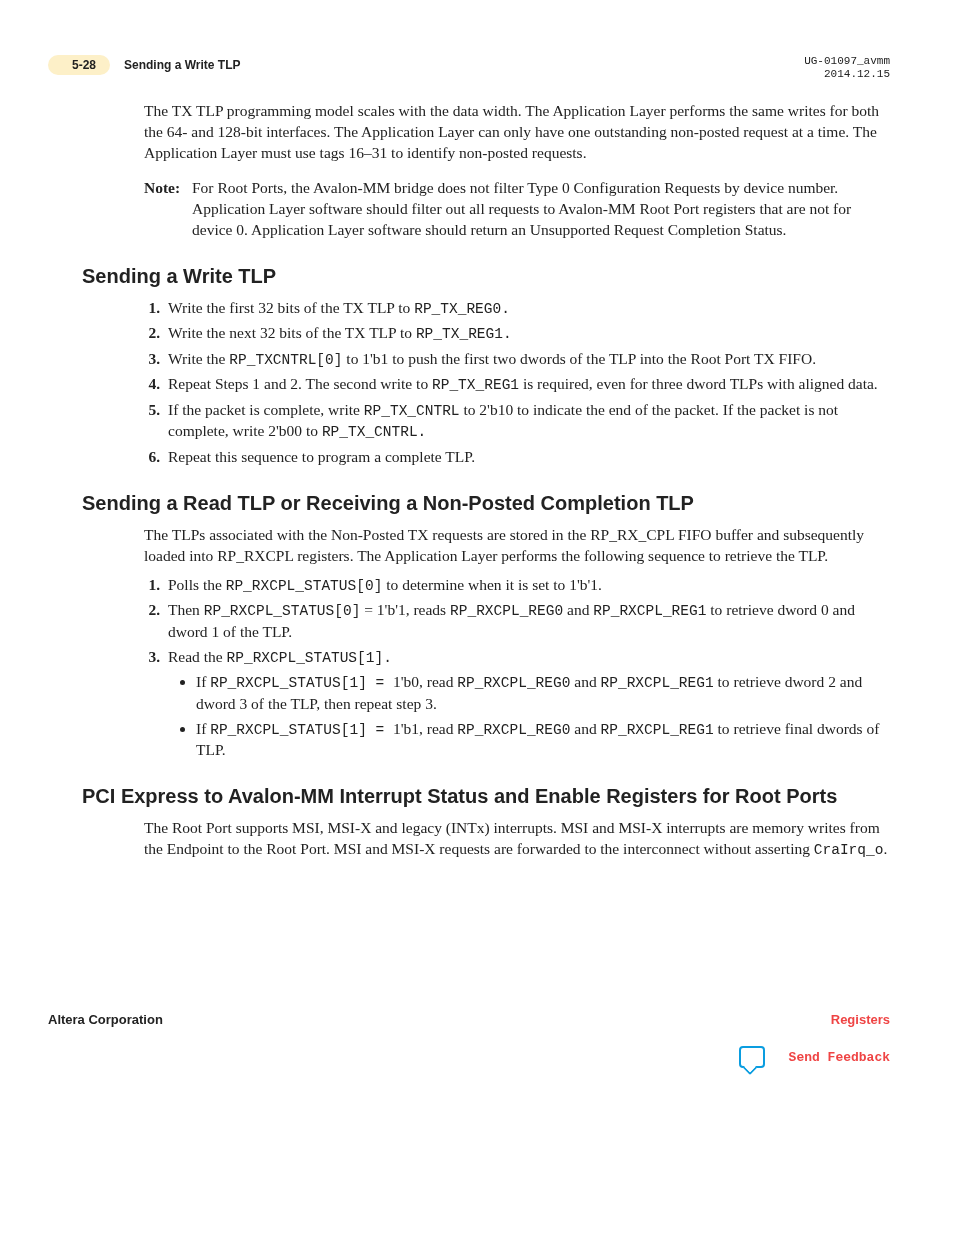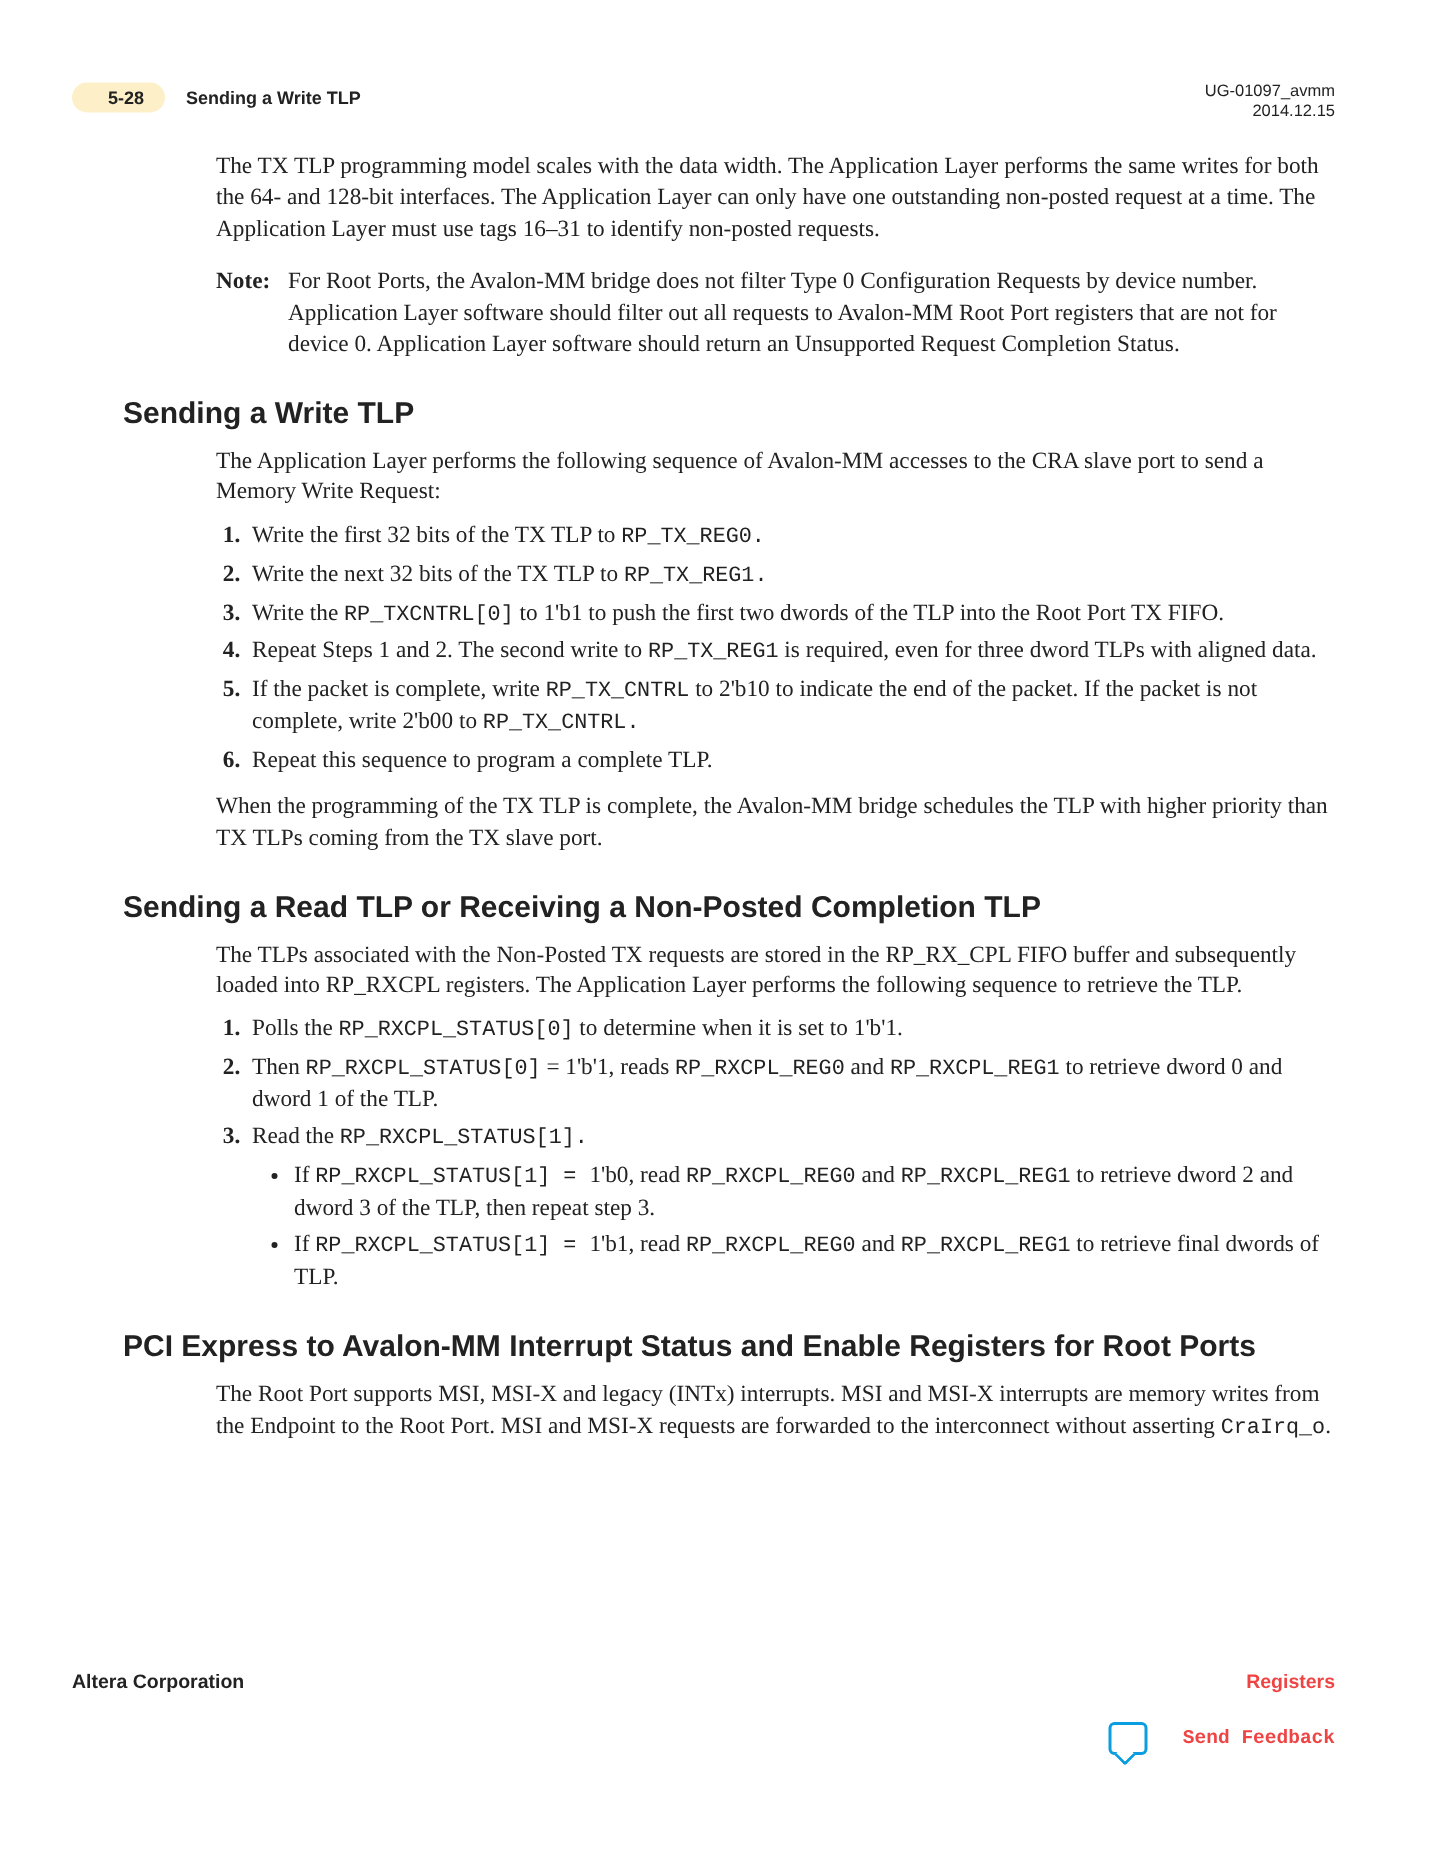--- a/index.html
+++ b/index.html
@@ -34,21 +34,21 @@
     border-radius: 10px;
   }
   .header-left .topic {
     font-weight: 700;
     font-size: 12px;
     font-family: "Myriad Pro", Arial, sans-serif;
   }
   .header-right {
     text-align: right;
     font-size: 11px;
-    font-family: Liberation Sans, sans-serif;
+    font-family: Liberation Mono, monospace;
     line-height: 1.2;
   }
   .body-col { margin-left: 96px; }
   p { margin: 0 0 4px 0; }
   .para { margin-bottom: 8px; }
   .note-row { display:flex; gap:6px; margin-top:14px; margin-bottom:18px;justify-content:center; }
   .note-label { font-weight:700; min-width:42px; }
   .note-text { margin-left: 0; }
   h2.section {
     font-family: "Myriad Pro", Arial, sans-serif;
@@ -92,30 +92,28 @@
   <p class="para">The TX TLP programming model scales with the data width. The Application Layer performs the same writes for both the 64- and 128-bit interfaces. The Application Layer can only have one outstanding non-posted request at a time. The Application Layer must use tags 16–31 to identify non-posted requests.</p>
 
   <div class="note-row">
     <div class="note-label">Note:</div>
     <div class="note-text">For Root Ports, the Avalon-MM bridge does not filter Type 0 Configuration Requests by device number. Application Layer software should filter out all requests to Avalon-MM Root Port registers that are not for device 0. Application Layer software should return an Unsupported Request Completion Status.</div>
   </div>
 </div>
 
 <h2 class="section">Sending a Write TLP</h2>
 <div class="body-col">
-  <p class="para">The Application Layer performs the following sequence of Avalon-MM accesses to the CRA slave port to send a Memory Write Request:</p>
   <ol class="steps">
     <li><span>Write the first 32 bits of the TX TLP to </span><span class="code">RP_TX_REG0.</span></li>
     <li><span>Write the next 32 bits of the TX TLP to </span><span class="code">RP_TX_REG1.</span></li>
     <li><span>Write the </span><span class="code">RP_TXCNTRL[0]</span><span> to 1'b1 to push the first two dwords of the TLP into the Root Port TX FIFO.</span></li>
     <li><span>Repeat Steps 1 and 2. The second write to </span><span class="code">RP_TX_REG1</span><span> is required, even for three dword TLPs with aligned data.</span></li>
     <li><span>If the packet is complete, write </span><span class="code">RP_TX_CNTRL</span><span> to 2'b10 to indicate the end of the packet. If the packet is not complete, write 2'b00 to </span><span class="code">RP_TX_CNTRL.</span></li>
     <li>Repeat this sequence to program a complete TLP.</li>
   </ol>
-  <p class="para">When the programming of the TX TLP is complete, the Avalon‑MM bridge schedules the TLP with higher priority than TX TLPs coming from the TX slave port.</p>
 </div>
 
 <h2 class="section">Sending a Read TLP or Receiving a Non-Posted Completion TLP</h2>
 <div class="body-col">
   <p class="para">The TLPs associated with the Non-Posted TX requests are stored in the RP_RX_CPL FIFO buffer and subsequently loaded into RP_RXCPL registers. The Application Layer performs the following sequence to retrieve the TLP.</p>
   <ol class="steps">
     <li><span>Polls the </span><span class="code">RP_RXCPL_STATUS[0]</span><span> to determine when it is set to 1'b'1.</span></li>
     <li><span>Then </span><span class="code">RP_RXCPL_STATUS[0]</span><span> = 1'b'1, reads </span><span class="code">RP_RXCPL_REG0</span><span> and </span><span class="code">RP_RXCPL_REG1</span><span> to retrieve dword 0 and dword 1 of the TLP.</span></li>
     <li>
       <span>Read the </span><span class="code">RP_RXCPL_STATUS[1].</span>

